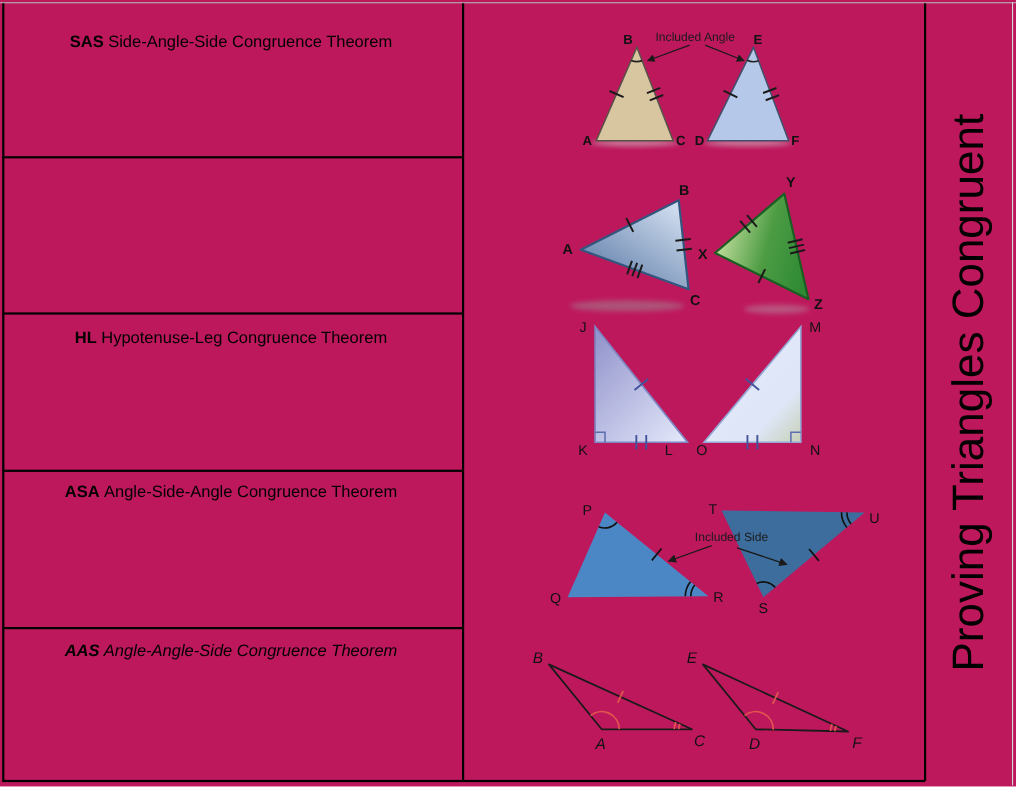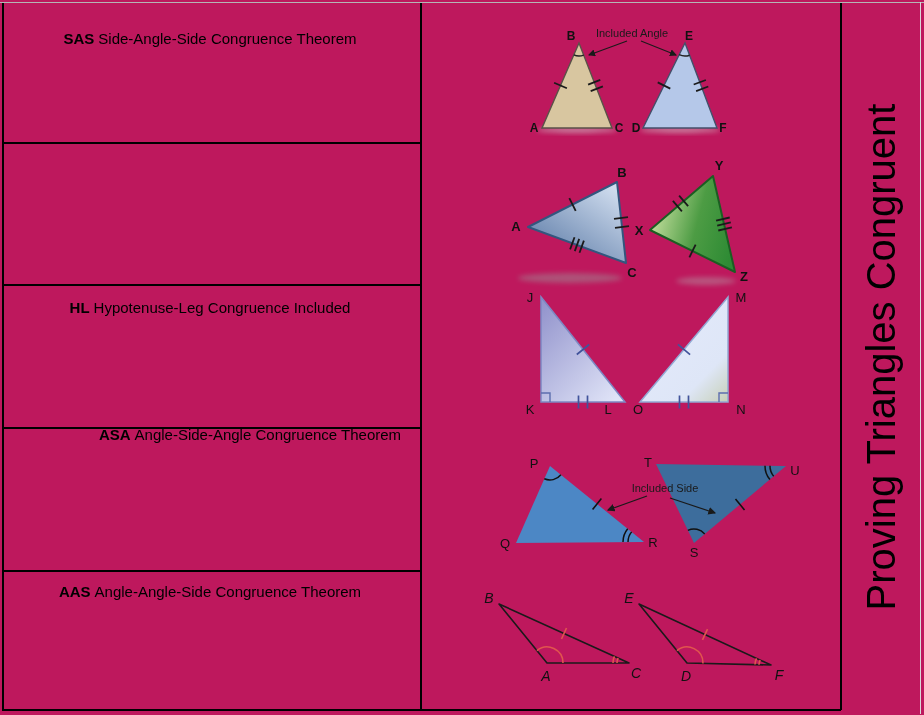--- a/index.html
+++ b/index.html
@@ -12,21 +12,21 @@
   .left-border{left:2px;top:3px;height:707px;border-left:2px solid #000;}
   .col-div1{left:420px;top:3px;height:707px;border-left:2px solid #000;}
   .col-div2{left:840px;top:3px;height:707px;border-left:2px solid #000;}
   .row-div{left:2px;width:419px;border-top:2px solid #000;}
   .rd1{top:142px;} .rd2{top:284px;} .rd3{top:427px;} .rd4{top:570px;}
   .bottom-border{left:2px;top:709px;width:839px;border-top:2px solid #000;}
   
   .theorem{position:absolute;left:0;width:420px;text-align:center;
            font-size:15px;color:#000;}
   .theorem b{margin-right:4px;}
-  .t1{top:30px;} .t2{top:157px;} .t3{top:299px;} .t4{top:426px;padding-left:40px;} .t5{top:583px;}
+  .t1{top:30px;} .t2{top:157px;} .t3{top:299px;} .t4{top:439px;} .t5{top:583px;font-style:italic;}
   
   .diagram-svg{position:absolute;left:420px;top:0;}
   
   .title-col{position:absolute;left:842px;top:3px;width:78px;height:707px;}
   .title-col .vtext{position:absolute;left:50%;top:50%;
       transform:translate(-50%,-50%) rotate(-90deg);
       white-space:nowrap;font-size:40px;color:#000;letter-spacing:0px;}
   svg text{font-family:"Liberation Sans",sans-serif;}
   .vlabel{font-size:12px;font-weight:bold;fill:#111;}
   .vlabel2{font-size:13px;font-weight:bold;fill:#111;}
@@ -47,21 +47,21 @@
   <div class="line row-div rd1"></div>
   <div class="line row-div rd2"></div>
   <div class="line row-div rd3"></div>
   <div class="line row-div rd4"></div>
   <div class="line bottom-border"></div>
 
   <div class="theorem t1">
     <b>SAS</b><span>Side-Angle-Side Congruence Theorem</span>
   </div>
   <div class="theorem t3">
-    <b>HL</b><span>Hypotenuse-Leg Congruence Included</span>
+    <b>HL</b><span>Hypotenuse-Leg Congruence Theorem</span>
   </div>
   <div class="theorem t4">
     <b>ASA</b><span>Angle-Side-Angle Congruence Theorem</span>
   </div>
   <div class="theorem t5">
     <b>AAS</b><span>Angle-Angle-Side Congruence Theorem</span>
   </div>
 
   <svg class="diagram-svg" width="422" height="715" viewBox="420 0 422 715">
     <defs>

